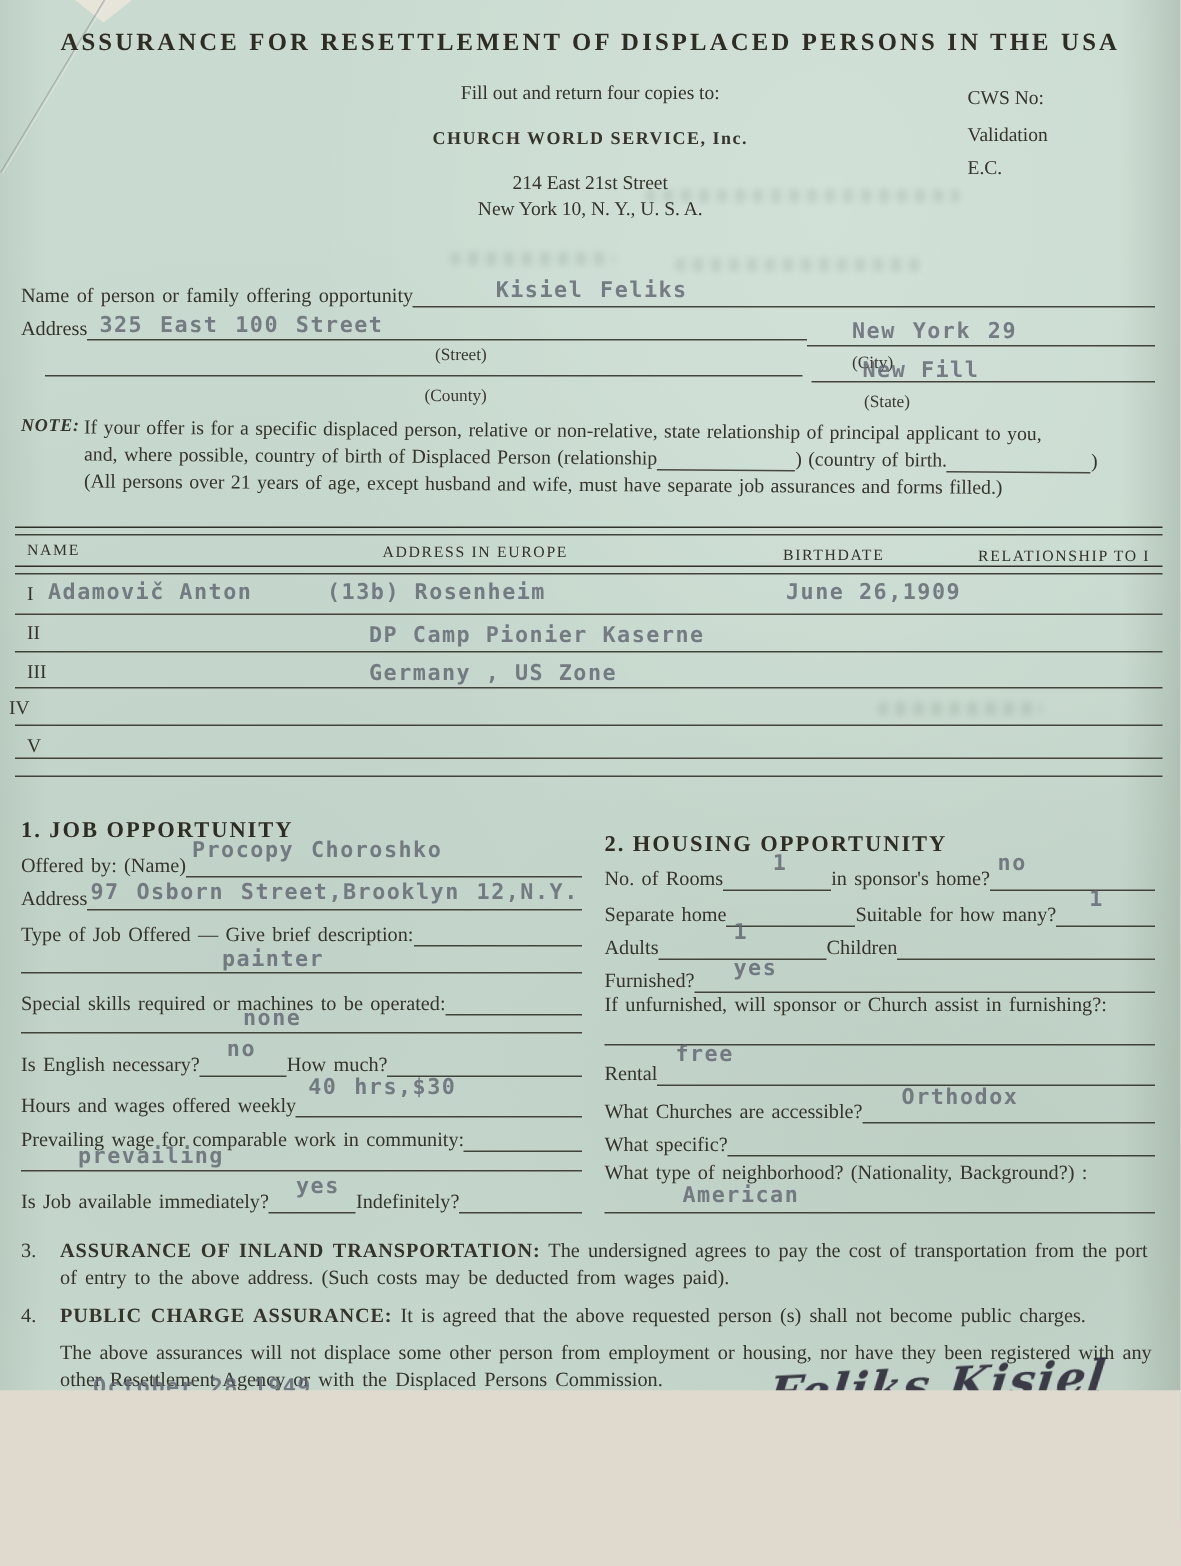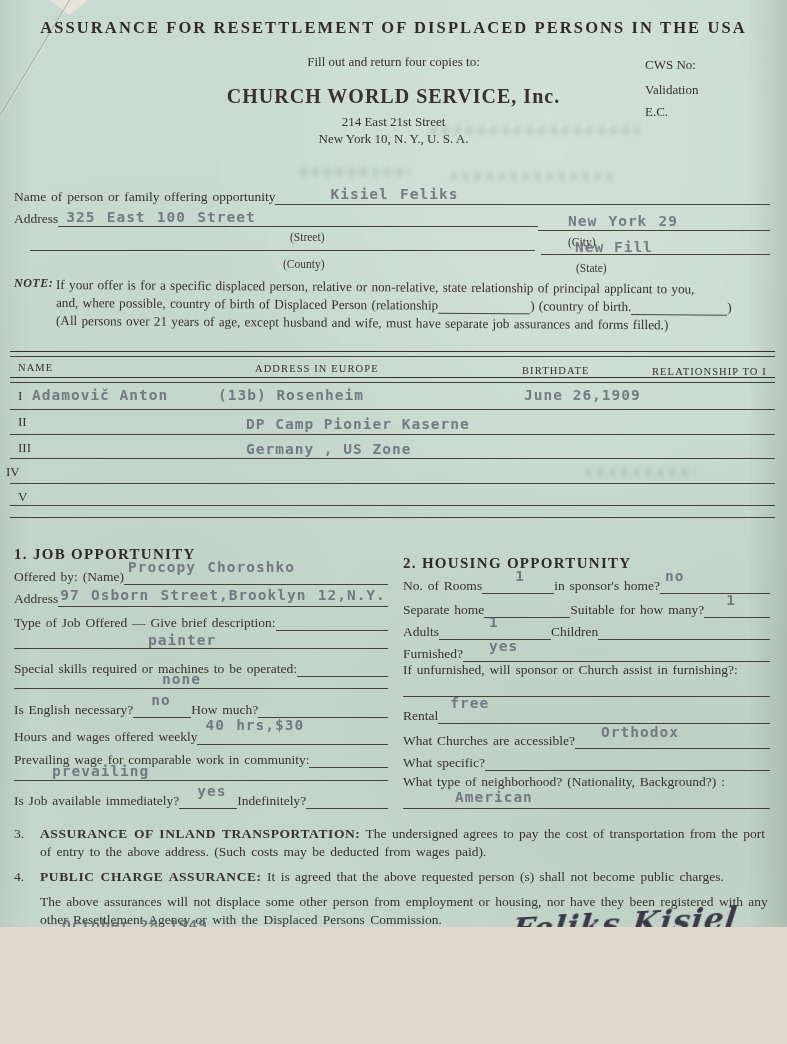--- a/index.html
+++ b/index.html
@@ -11,21 +11,21 @@
       radial-gradient(ellipse at 20% 70%, rgba(110,130,115,.10), rgba(110,130,115,0) 55%),
       radial-gradient(ellipse at 85% 85%, rgba(100,115,100,.12), rgba(100,115,100,0) 40%),
       linear-gradient(90deg, rgba(95,105,95,.10) 0%, rgba(0,0,0,0) 4%, rgba(0,0,0,0) 95%, rgba(75,85,75,.18) 100%),
       #c9dbd0;
   }
   .printed{position:absolute;white-space:nowrap;}
   .center{left:0;width:787px;text-align:center;}
   .title{font-size:16.5px;letter-spacing:2.1px;font-weight:600;color:#2f2c24;}
   .h2{font-size:15px;letter-spacing:1.3px;font-weight:600;color:#2f2c24;}
   .small{font-size:13px;}
-  .org{font-size:20px;font-weight:600;letter-spacing:1px;}
+  .org{font-size:12px;font-weight:600;letter-spacing:1px;}
   .cap{position:absolute;font-size:11.5px;color:#3b3830;}
   .typed{
     position:absolute;font-family:"DejaVu Sans Mono","Liberation Mono",monospace;
     font-size:14.5px;font-weight:700;letter-spacing:1px;white-space:nowrap;
     color:rgba(97,101,114,.82);filter:blur(.45px);
   }
   .frow{position:absolute;display:flex;align-items:flex-end;font-size:13.5px;word-spacing:1.5px;}
   .lbl{white-space:nowrap;}
   .fill{flex:1;position:relative;border-bottom:1.6px solid rgba(50,46,38,.88);height:17px;min-width:14px;}
   .fillfix{flex:none;}

